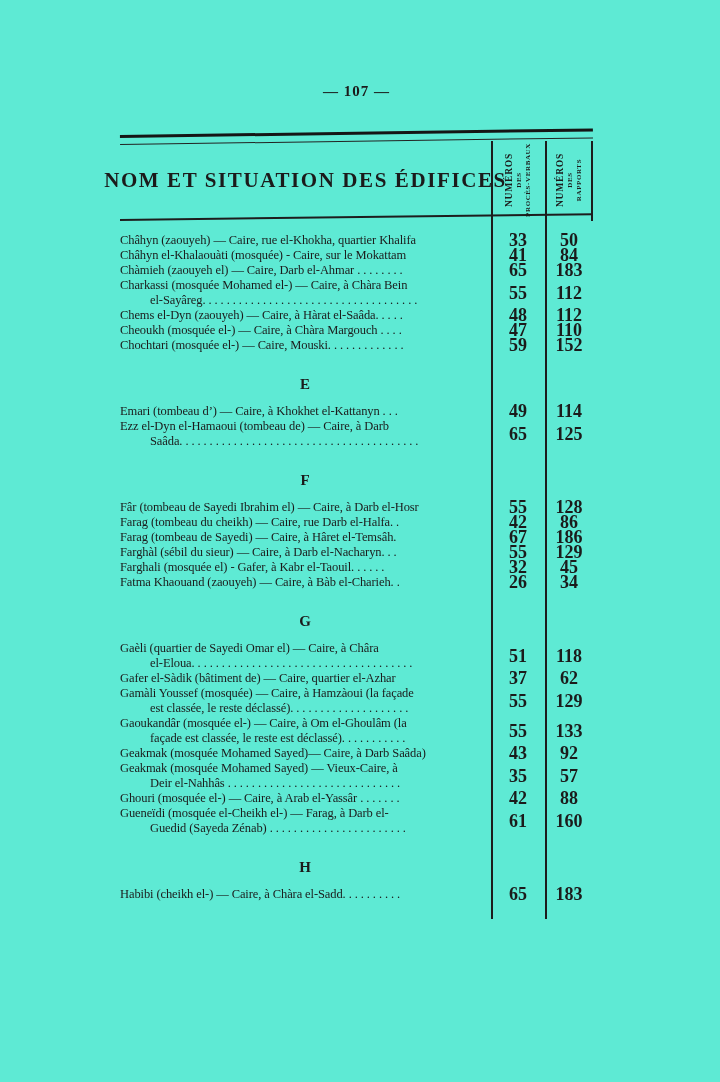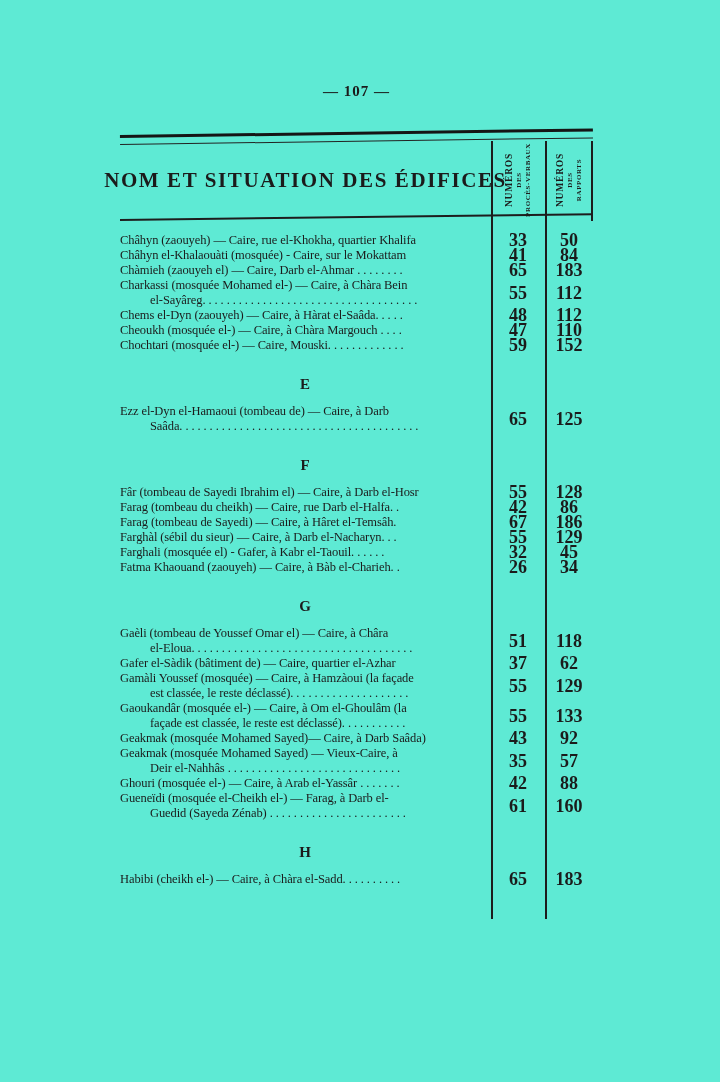--- a/index.html
+++ b/index.html
@@ -133,20 +133,27 @@
         <div class="row">
           <div class="name">
             <div class="l1">Chochtari (mosquée el-) — Caire, Mouski. . . . . . . . . . . . .</div>
           </div>
           <div class="num pv">59</div>
           <div class="num rp">152</div>
         </div>
         <div class="section-letter">E</div>
         <div class="row">
           <div class="name">
+            <div class="l1">Emari (tombeau d’) — Caire, à Khokhet el-Kattanyn . . .</div>
+          </div>
+          <div class="num pv">49</div>
+          <div class="num rp">114</div>
+        </div>
+        <div class="row">
+          <div class="name">
             <div class="l1">Ezz el-Dyn el-Hamaoui (tombeau de) — Caire, à Darb</div>
             <div class="l2">Saâda. . . . . . . . . . . . . . . . . . . . . . . . . . . . . . . . . . . . . . . .</div>
           </div>
           <div class="num pv">65</div>
           <div class="num rp">125</div>
         </div>
         <div class="section-letter">F</div>
         <div class="row">
           <div class="name">
             <div class="l1">Fâr (tombeau de Sayedi Ibrahim el) — Caire, à Darb el-Hosr</div>
@@ -185,21 +192,21 @@
         <div class="row">
           <div class="name">
             <div class="l1">Fatma Khaouand (zaouyeh) — Caire, à Bàb el-Charieh. .</div>
           </div>
           <div class="num pv">26</div>
           <div class="num rp">34</div>
         </div>
         <div class="section-letter">G</div>
         <div class="row">
           <div class="name">
-            <div class="l1">Gaèli (tombeau de Youssef Omar el) — Caire, à Châra</div>
+            <div class="l1">Gaèli (quartier de Sayedi Omar el) — Caire, à Châra</div>
             <div class="l2">el-Eloua. . . . . . . . . . . . . . . . . . . . . . . . . . . . . . . . . . . . .</div>
           </div>
           <div class="num pv">51</div>
           <div class="num rp">118</div>
         </div>
         <div class="row">
           <div class="name">
             <div class="l1">Gafer el-Sàdik (bâtiment de) — Caire, quartier el-Azhar</div>
           </div>
           <div class="num pv">37</div>

